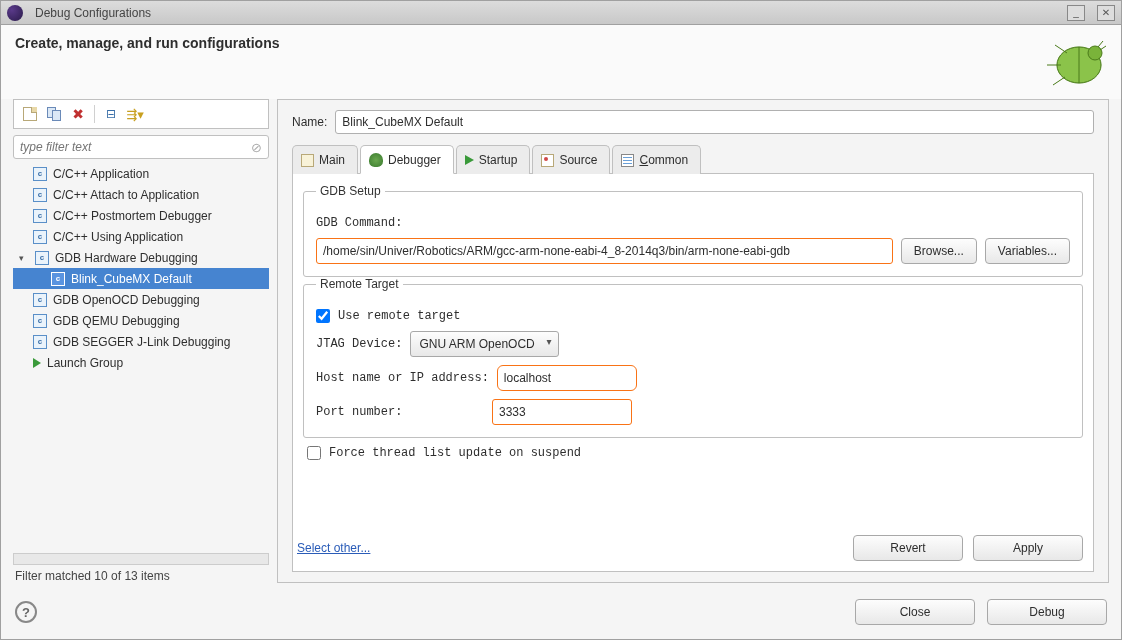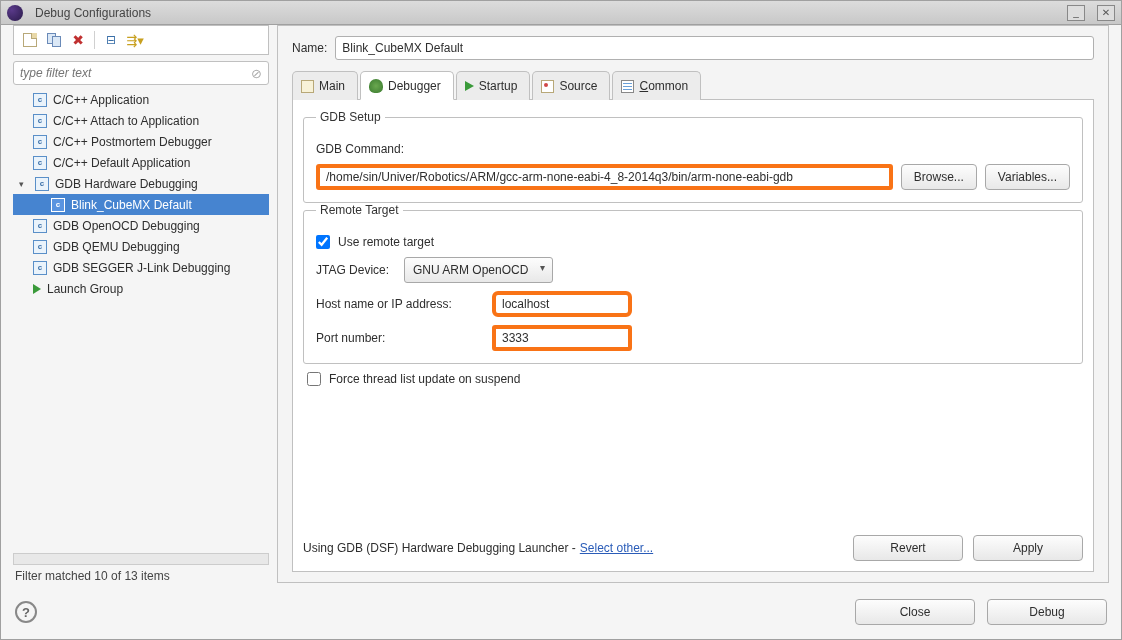--- a/index.html
+++ b/index.html
@@ -50,23 +50,23 @@
 .tab { padding: 5px 12px 5px 8px; border: 1px solid #c0c0c0; border-bottom: none; background: #ececec; border-radius: 5px 5px 0 0; margin-right: 2px; display: flex; align-items: center; gap: 5px; position: relative; top: 1px; }
 .tab.active { background: #fff; border-bottom: 1px solid #fff; font-weight: normal; }
 .tab .ul { text-decoration: underline; }
 
 .tab-body { flex: 1; border: 1px solid #c0c0c0; border-top: none; background: #fff; padding: 10px; display: flex; flex-direction: column; }
 
 fieldset { border: 1px solid #c0c0c0; border-radius: 3px; padding: 10px 12px 12px; }
 legend { padding: 0 4px; color: #333; }
 .field-row { display: flex; align-items: center; gap: 8px; margin-top: 8px; }
 .field-row:first-child { margin-top: 0; }
-.field-row label { min-width: 120px; }
+.field-row label { min-width: 120px; font-family: Liberation Mono, monospace; }
 .field-row.narrow label { min-width: auto; }
-.field-row input[type=text] { height: 26px; border: 4px solid #f97316; border-radius: 3px; padding: 0 6px; background: #fff; }
+.field-row input[type=text] { height: 26px; border: 1px solid #f97316; border-radius: 3px; padding: 0 6px; background: #fff; }
 .btn { height: 26px; padding: 0 12px; border: 1px solid #a8a8a8; border-radius: 4px; background: linear-gradient(#fdfdfd, #e8e8e8); }
 select { height: 26px; border: 1px solid #a8a8a8; border-radius: 3px; background: linear-gradient(#fdfdfd, #e8e8e8); padding: 0 22px 0 8px; appearance: none; position: relative; }
 .select-wrap { position: relative; display: inline-block; }
 .select-wrap::after { content: "▾"; position: absolute; right: 8px; top: 5px; color: #555; pointer-events: none; font-size: 10px; }
 input[type=checkbox] { width: 14px; height: 14px; }
 
 .footer-row { display: flex; align-items: center; padding: 6px 0 0; gap: 10px; }
 .footer-row .link { color: #2a5cb8; text-decoration: underline; }
 .spacer { flex: 1; }
 
@@ -93,20 +93,34 @@
 <body>
 
 <div class="window">
   <div class="titlebar">
     <div class="eclipse-icon"></div>
     <span class="title">Debug Configurations</span>
     <div class="winbtn">_</div>
     <div class="winbtn">✕</div>
   </div>
 
+  <div class="header">
+    <h1>Create, manage, and run configurations</h1>
+    <svg class="bug" viewBox="0 0 64 56">
+      <ellipse cx="36" cy="30" rx="22" ry="18" fill="#8bc34a" stroke="#5a8a2a" stroke-width="1"></ellipse>
+      <ellipse cx="36" cy="30" rx="22" ry="18" fill="none" stroke="#4a7a1a" stroke-width="0.5"></ellipse>
+      <line x1="36" y1="12" x2="36" y2="48" stroke="#4a7a1a"></line>
+      <circle cx="52" cy="18" r="7" fill="#7ab33a" stroke="#4a7a1a"></circle>
+      <line x1="55" y1="12" x2="60" y2="6" stroke="#4a7a1a"></line>
+      <line x1="57" y1="15" x2="63" y2="11" stroke="#4a7a1a"></line>
+      <line x1="24" y1="18" x2="12" y2="10" stroke="#4a7a1a"></line>
+      <line x1="18" y1="30" x2="4" y2="30" stroke="#4a7a1a"></line>
+      <line x1="22" y1="42" x2="10" y2="50" stroke="#4a7a1a"></line>
+    </svg>
+  </div>
 
   <div class="main">
     <div class="left">
       <div class="toolbar">
         <div class="tbtn">
             <div class="doc-icon"></div>
           </div>
         <div class="tbtn">
             <div class="dup-icon">
               <span></span>
@@ -138,21 +152,21 @@
         <div class="tree-item">
             <div class="c-icon">c</div>
             <span>C/C++ Attach to Application</span>
           </div>
         <div class="tree-item">
             <div class="c-icon">c</div>
             <span>C/C++ Postmortem Debugger</span>
           </div>
         <div class="tree-item">
             <div class="c-icon">c</div>
-            <span>C/C++ Default Application</span>
+            <span>C/C++ Using Application</span>
           </div>
         <div class="tree-item">
             <span class="twisty">▾</span>
             <div class="c-icon">c</div>
             <span>GDB Hardware Debugging</span>
           </div>
         <div class="tree-item indent selected">
             <div class="c-icon">c</div>
             <span>Blink_CubeMX Default</span>
           </div>
@@ -249,21 +263,20 @@
         </fieldset>
 
         <div class="field-row narrow" style="padding-left:4px">
           <input type="checkbox" style="">
           <label>Force thread list update on suspend</label>
         </div>
 
         <div class="spacer"></div>
 
         <div class="footer-row">
-          <span>Using GDB (DSF) Hardware Debugging Launcher - </span>
           <a href="#" class="link" style="margin-left:-6px">Select other...</a>
           <div class="spacer"></div>
           <button class="btn" style="width:110px">Revert</button>
           <button class="btn" style="width:110px">Apply</button>
         </div>
       </div>
     </div>
   </div>
 
   <div class="bottom">

